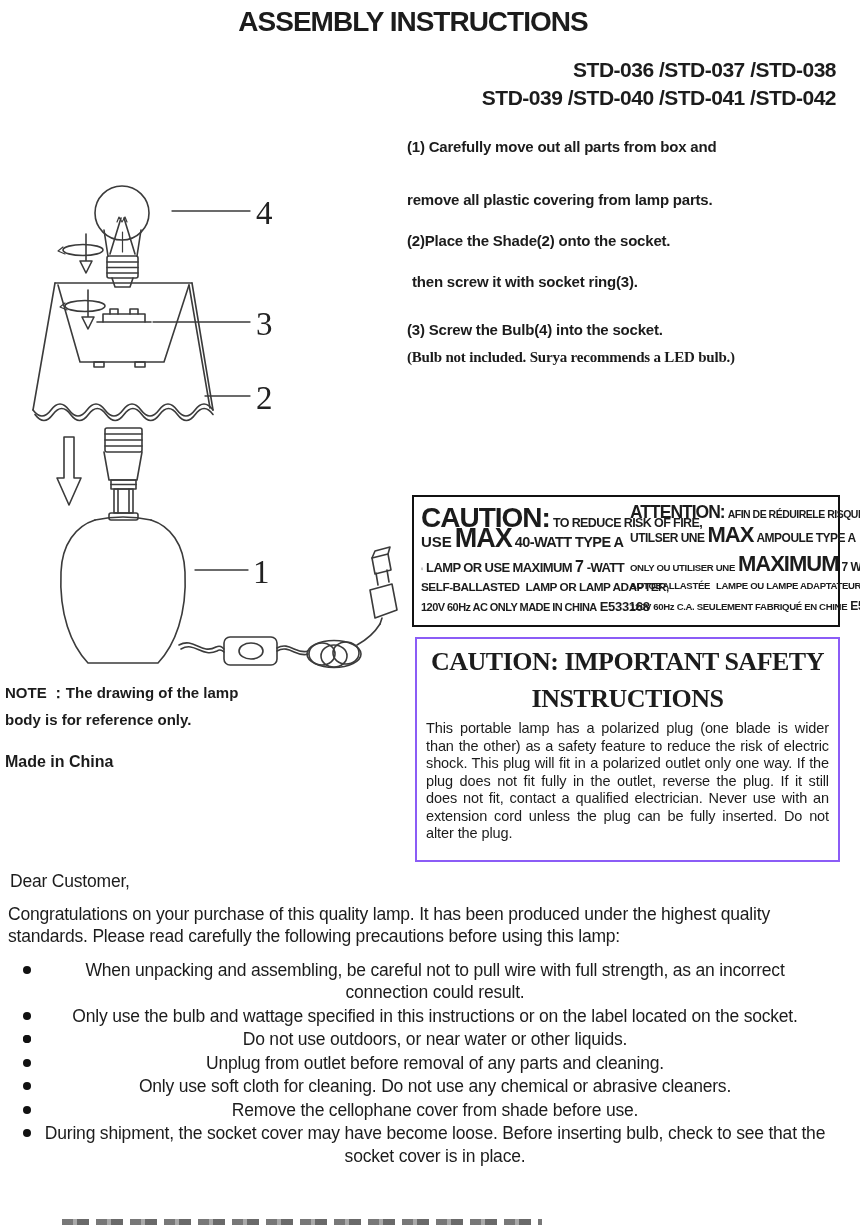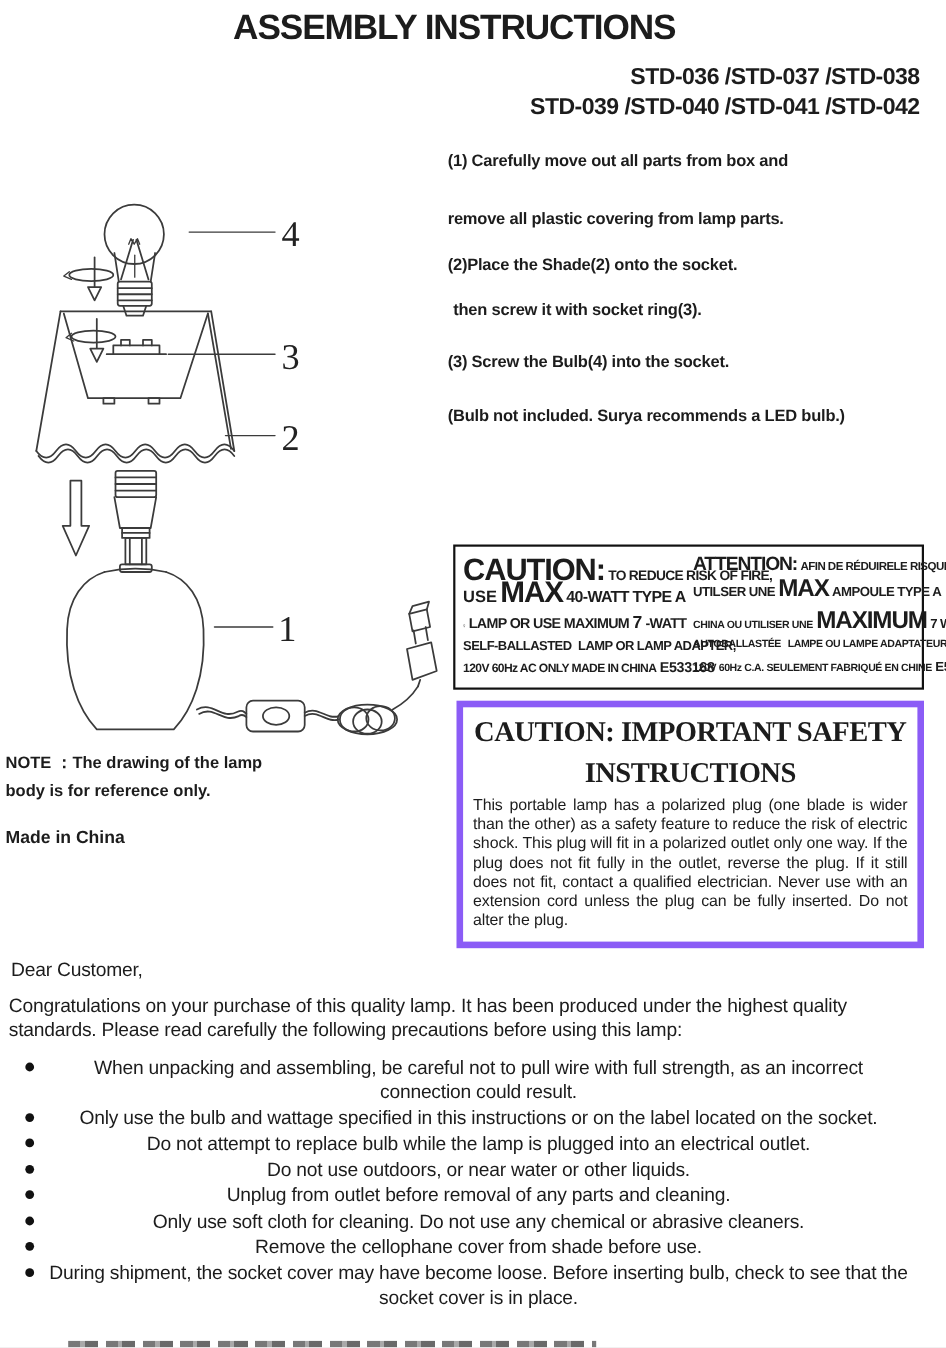--- a/index.html
+++ b/index.html
@@ -4,28 +4,28 @@
 <style>
   html,body{margin:0;padding:0;background:#e8e8e8;}
   .page{
     position:relative;width:860px;height:1225px;background:#ffffff;
     margin:0 auto;overflow:hidden;color:#1c1c1c;
     font-family:"Liberation Sans",sans-serif;
   }
   .abs{position:absolute;}
   
   .doc-title{top:6px;left:0;width:826px;text-align:center;
-    font-size:32px;font-weight:800;letter-spacing:-1px;}
+    font-size:28px;font-weight:800;letter-spacing:-1px;}
   .models{left:0;width:836px;text-align:right;font-size:21px;font-weight:800;letter-spacing:-0.5px;}
   .models.l1{top:58px;}
   .models.l2{top:86px;}
   
   .step-line{left:407px;font-size:15px;font-weight:700;letter-spacing:-0.2px;white-space:nowrap;}
   .sl1{top:138px;} .sl2{top:191px;} .sl3{top:232px;}
-  .sl4{top:273px;left:412px;} .sl5{top:321px;} .sl6{top:370px;}
+  .sl4{top:273px;left:412px;} .sl5{top:321px;} .sl6{top:349px;font-family:Liberation Serif, serif;}
   
   .diagram{top:140px;left:0;}
   
   .note-line{left:5px;font-size:15px;font-weight:700;}
   .nl1{top:684px;} .nl2{top:711px;}
   .made-in{top:753px;left:5px;font-size:16px;font-weight:700;}
   
   .caution-box{top:495px;left:412px;width:428px;height:132px;border:2px solid #111;
     box-sizing:border-box;display:flex;}
   .c-col{display:flex;flex-direction:column;justify-content:flex-start;
@@ -46,21 +46,21 @@
   .cau-tiny{font-size:11px;font-weight:800;letter-spacing:-0.55px;}
   .cau-cert{font-size:13px;font-weight:900;letter-spacing:-0.3px;}
   .fr .cau-big{font-size:17.5px;}
   .fr .cau-sub{font-size:10.5px;letter-spacing:-0.5px;}
   .fr .cau-max{font-size:22px;}
   .fr .cau-watt{font-size:12px;letter-spacing:-0.5px;}
   .fr .cau-tiny{font-size:9.6px;letter-spacing:-0.35px;}
   .fr .cau-cert{font-size:12px;}
   .icon-bulb,.icon-cfl{display:inline-block;align-self:center;}
   
-  .safety-box{top:637px;left:415px;width:425px;height:225px;border:6px solid #8b5cf6;
+  .safety-box{top:637px;left:415px;width:425px;height:225px;border:2px solid #8b5cf6;
     box-sizing:border-box;padding:4px 9px 0 9px;}
   .safety-title{text-align:center;font-family:"Liberation Serif",serif;
     font-size:26px;font-weight:700;letter-spacing:-0.5px;line-height:37px;}
   .safety-body{margin-top:3px;font-size:14.5px;line-height:17.5px;text-align:justify;
     letter-spacing:-0.1px;}
   
   .letter{top:870px;left:8px;width:846px;font-size:17.5px;line-height:22.5px;letter-spacing:-0.2px;}
   .salutation{margin:0 0 10px 2px;}
   .intro{margin:0 0 11px 0;width:782px;}
   ul.precautions{list-style:none;margin:0;padding:0;width:820px;}
@@ -233,21 +233,21 @@
         <span class="cau-watt">UTILSER UNE</span>
         <span class="cau-max">MAX</span>
         <span class="cau-watt">AMPOULE TYPE A</span>
         <svg class="icon-bulb" width="10" height="14" viewBox="0 0 10 14">
             <circle cx="5" cy="4.6" r="3.9" stroke="#111" fill="none" stroke-width="1.1"></circle>
             <path d="M3,9.6 h4 M3,11.6 h4" stroke="#111" stroke-width="1.1"></path>
           </svg>
 
       </div>
       <div class="c-row r3">
-        <span class="cau-tiny">CHINA OU UTILISER UNE</span>
+        <span class="cau-tiny">ONLY OU UTILISER UNE</span>
         <span class="cau-max">MAXIMUM</span>
         <span class="cau-watt">7 WATTS</span>
       </div>
       <div class="c-row r4">
         <span class="cau-tiny">AUTOBALLASTÉE</span>
         <svg class="icon-cfl" width="11" height="13" viewBox="0 0 11 13">
             <path d="M2,2 h7 M2,4.5 h7 M2,7 h7 M3,9.5 h5 M4,12 h3" stroke="#111" stroke-width="1.6"></path>
           </svg>
         <span class="cau-tiny">LAMPE OU LAMPE ADAPTATEUR.</span>
       </div>
@@ -263,21 +263,21 @@
     <div class="safety-title">INSTRUCTIONS</div>
     <div class="safety-body">This portable lamp has a polarized plug (one blade is wider than the other) as a safety feature to reduce the risk of electric shock. This plug will fit in a polarized outlet only one way. If the plug does not fit fully in the outlet, reverse the plug. If it still does not fit, contact a qualified electrician. Never use with an extension cord unless the plug can be fully inserted. Do not alter the plug.</div>
   </div>
 
   <div class="abs letter">
     <p class="salutation">Dear Customer,</p>
     <p class="intro">Congratulations on your purchase of this quality lamp. It has been produced under the highest quality standards. Please read carefully the following precautions before using this lamp:</p>
     <ul class="precautions">
       <li><span class="dot"></span><span>When unpacking and assembling, be careful not to pull wire with full strength, as an incorrect connection could result.</span></li>
       <li><span class="dot"></span><span>Only use the bulb and wattage specified in this instructions or on the label located on the socket.</span></li>
-      <li><span class="dot"></span><span>Do not attempt to replace bulb while the lamp is plugged into an electrical outlet.</span></li>
+      <li><span class="dot"></span></li>
       <li><span class="dot"></span><span>Do not use outdoors, or near water or other liquids.</span></li>
       <li><span class="dot"></span><span>Unplug from outlet before removal of any parts and cleaning.</span></li>
       <li><span class="dot"></span><span>Only use soft cloth for cleaning. Do not use any chemical or abrasive cleaners.</span></li>
       <li><span class="dot"></span><span>Remove the cellophane cover from shade before use.</span></li>
       <li><span class="dot"></span><span>During shipment, the socket cover may have become loose. Before inserting bulb, check to see that the socket cover is in place.</span></li>
     </ul>
   </div>
 
   <div class="abs cutoff"></div>
 

